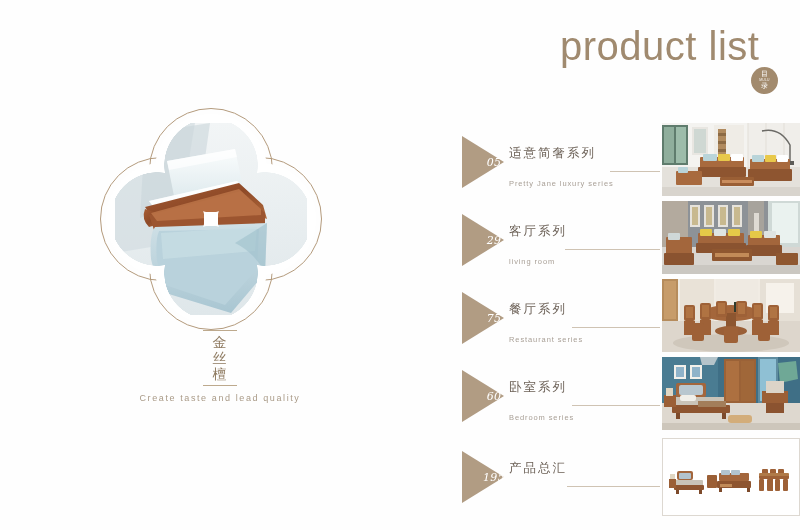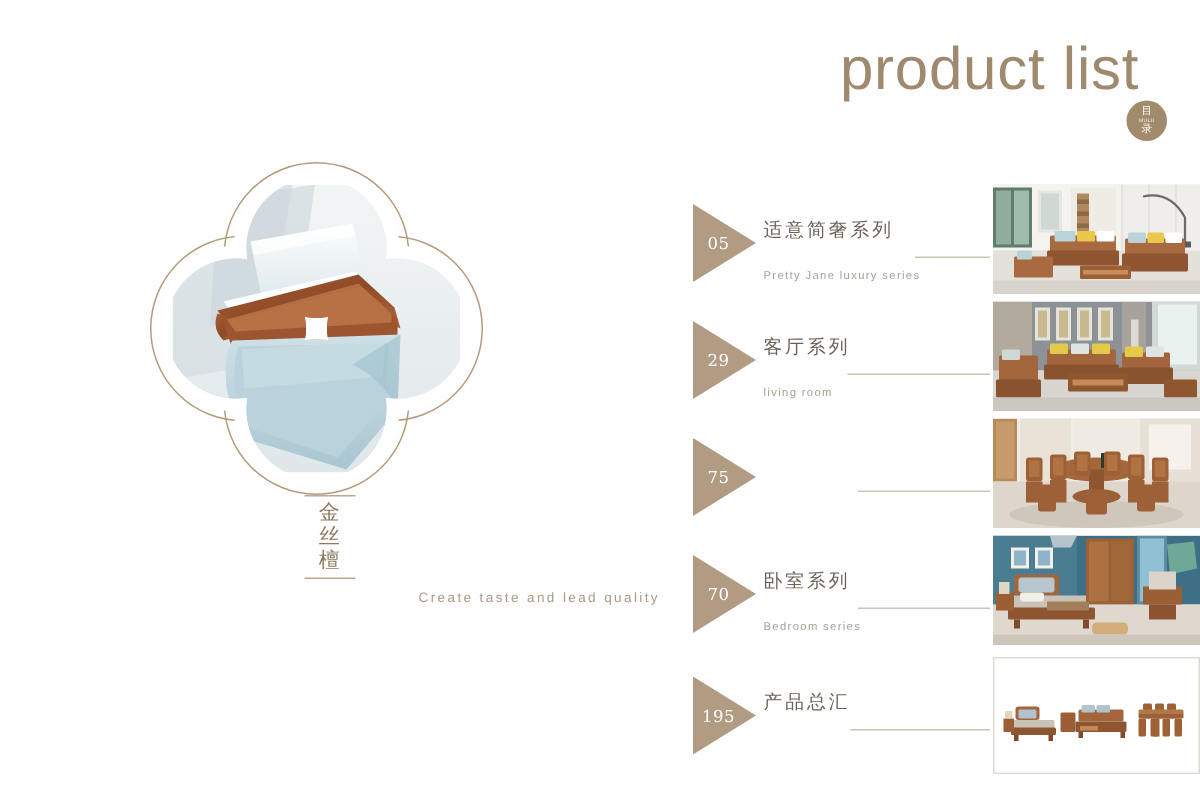--- a/index.html
+++ b/index.html
@@ -133,21 +133,21 @@
     font-size: 14px;
     line-height: 16px;
     color: #8e7a60;
     letter-spacing: 1px;
   }
   .tagline-en {
     position: absolute;
     left: 0;
     top: 393px;
     width: 440px;
-    text-align: right;
+    text-align: center;
     font-size: 9px;
     letter-spacing: 1.6px;
     color: #a99a87;
     font-family: "Liberation Sans", sans-serif;
   }
   .tagline-cn {
     position: absolute;
     left: 0;
     top: 408px;
     width: 440px;
@@ -230,28 +230,29 @@
     height: 52px;
   }
   .marker .tri {
     position: absolute;
     inset: 0;
     background: #b19c83;
     clip-path: polygon(0% 0%, 100% 50%, 0% 100%);
   }
   .marker .num {
     position: absolute;
-    left: 0;
+    left: 15px;
     top: 0;
     width: 34px;
     height: 52px;
     display: flex;
     align-items: center;
     justify-content: center;
     font-family: "DejaVu Serif", "Liberation Serif", serif;
+    font-style: italic;
     font-size: 11px;
     color: #ffffff;
     letter-spacing: 0.3px;
   }
 
   .labels {
     position: absolute;
     left: 47px;
     top: 22px;
     width: 200px;
@@ -491,20 +492,24 @@
           <rect x="0" y="64" width="138" height="9" fill="#cac7c1"></rect>
         </svg>
       </div>
     </div>
 
     <div class="row row-2">
       <div class="marker">
         <div class="tri"></div>
         <div class="num">75</div>
       </div>
+      <div class="labels">
+        <div class="lbl-cn">餐厅系列</div>
+        <div class="lbl-en">Restaurant series</div>
+      </div>
       <div class="rule-line rule-w-2"></div>
       <div class="thumb">
         <svg width="138" height="73" viewBox="0 0 138 73">
           <rect width="138" height="73" fill="#efe9e2"></rect>
           <rect x="0" y="0" width="138" height="42" fill="#f1ece4"></rect>
           <rect x="0" y="0" width="16" height="42" fill="#b68c5c"></rect>
           <rect x="2" y="2" width="12" height="38" fill="#c79c6a"></rect>
           <rect x="18" y="0" width="34" height="42" fill="#e9e2d7"></rect>
           <rect x="54" y="0" width="42" height="42" fill="#efeae2"></rect>
           <rect x="98" y="0" width="40" height="42" fill="#e6e0d6"></rect>
@@ -542,21 +547,21 @@
             <rect x="92" y="26" width="7" height="12"></rect>
               <rect x="108" y="28" width="7" height="11"></rect>
           </g>
         </svg>
       </div>
     </div>
 
     <div class="row row-3">
       <div class="marker">
         <div class="tri"></div>
-        <div class="num">70</div>
+        <div class="num">60</div>
       </div>
       <div class="labels">
         <div class="lbl-cn">卧室系列</div>
         <div class="lbl-en">Bedroom series</div>
       </div>
       <div class="rule-line rule-w-3"></div>
       <div class="thumb">
         <svg width="138" height="73" viewBox="0 0 138 73">
           <rect width="138" height="73" fill="#e8e3dc"></rect>
           <rect x="0" y="0" width="138" height="46" fill="#3f6f86"></rect>

